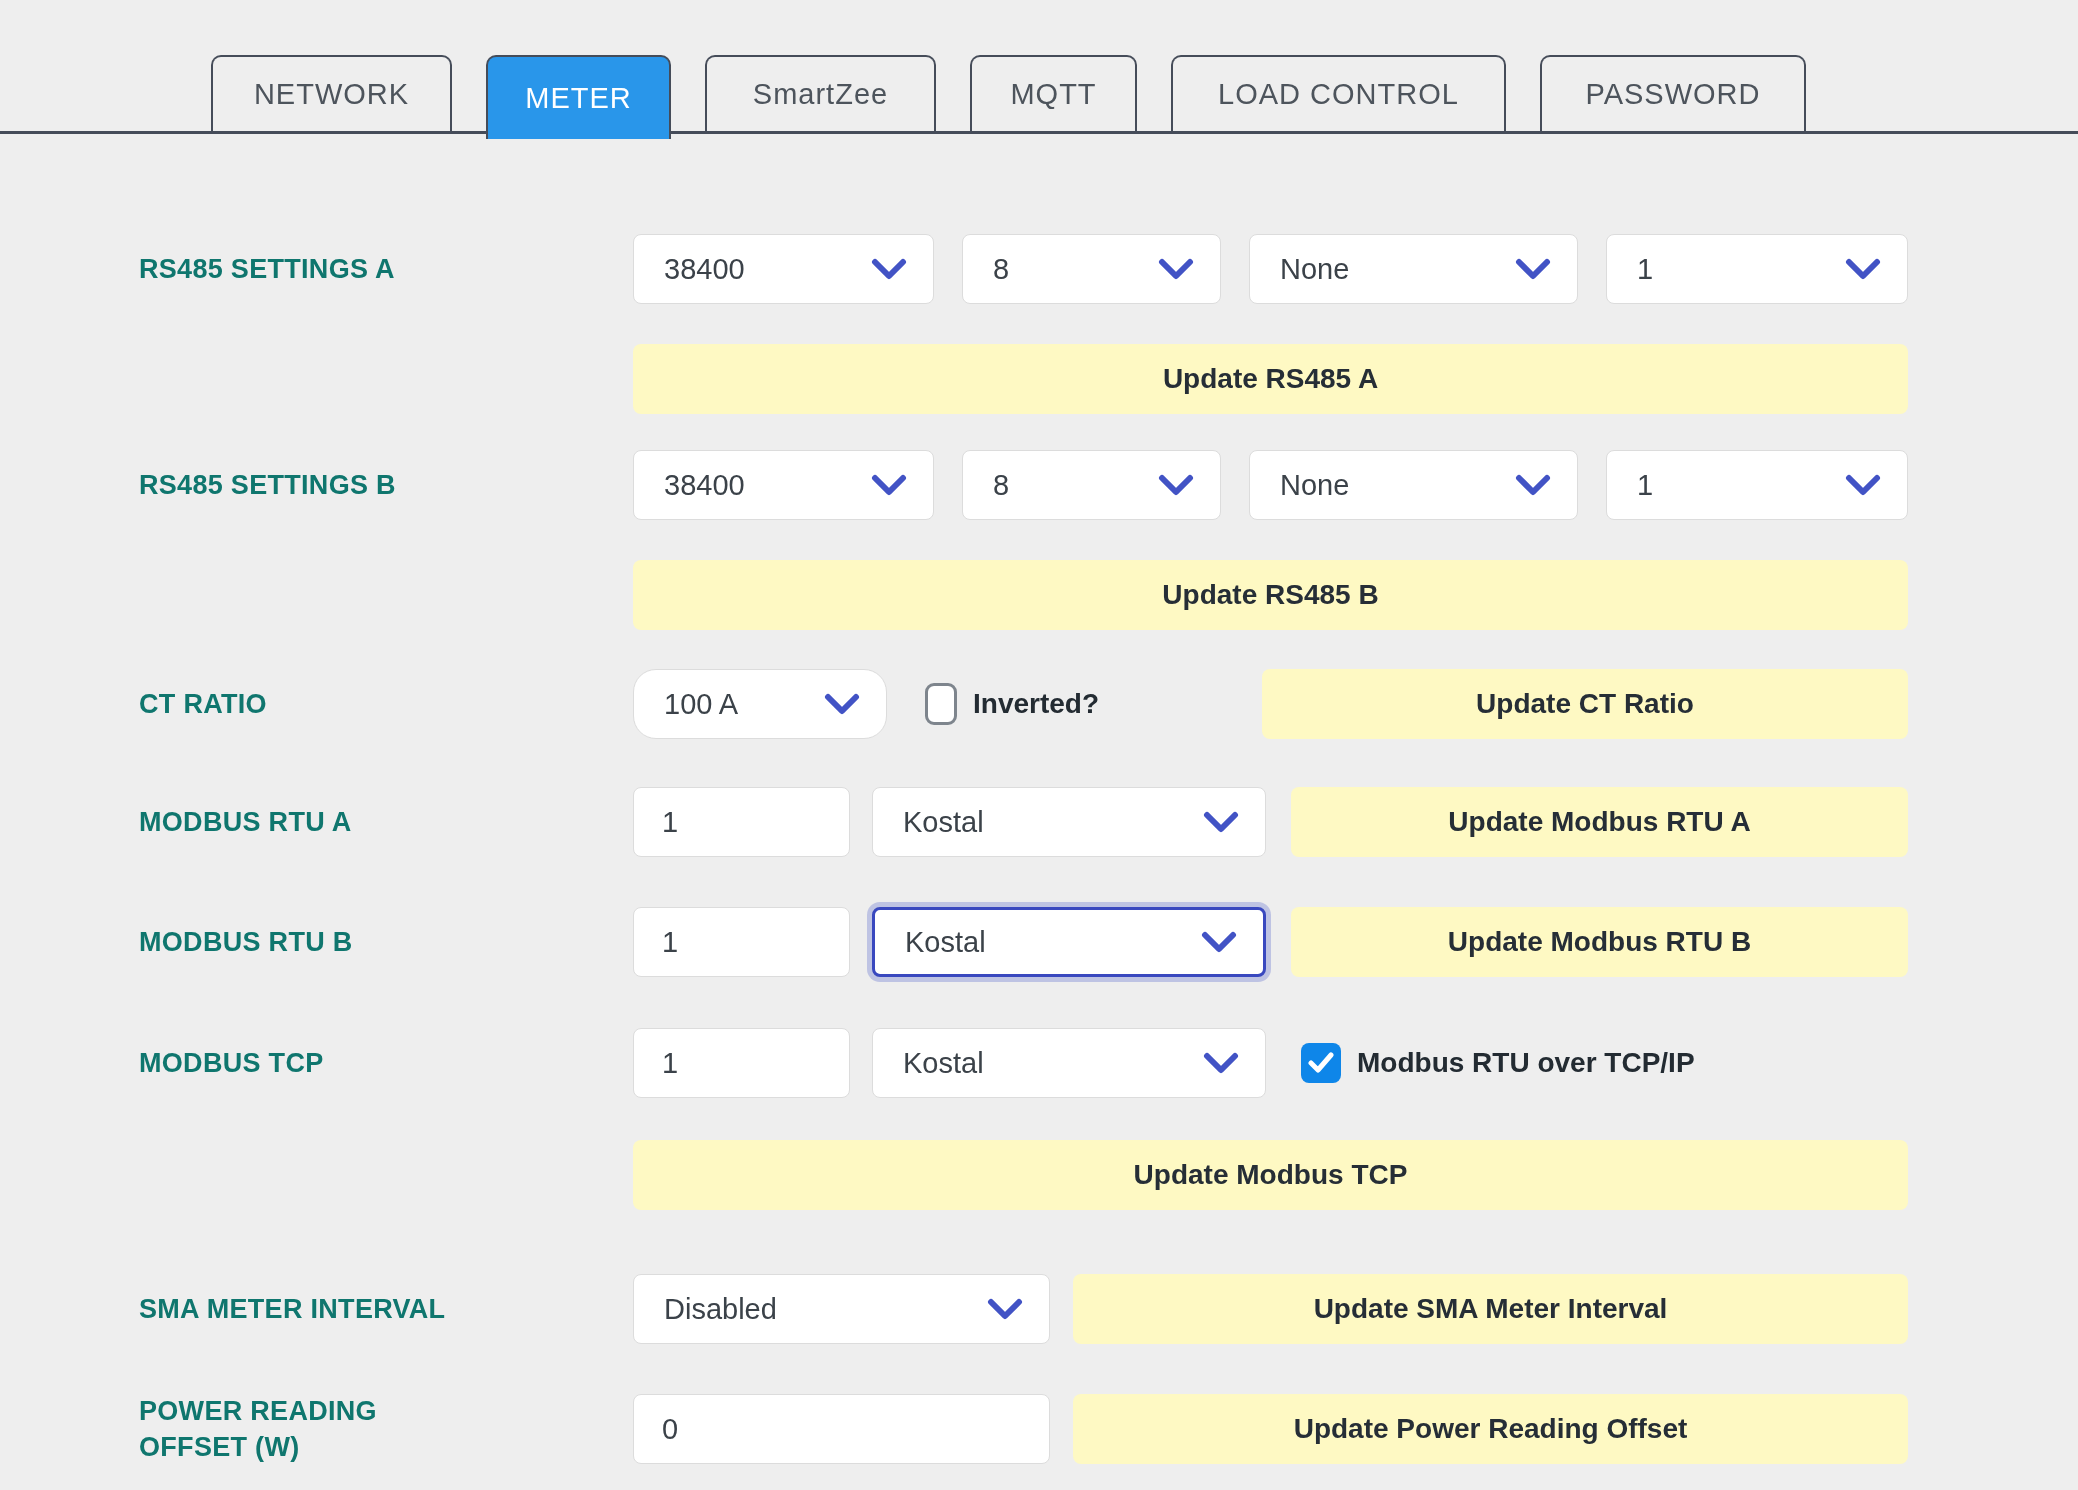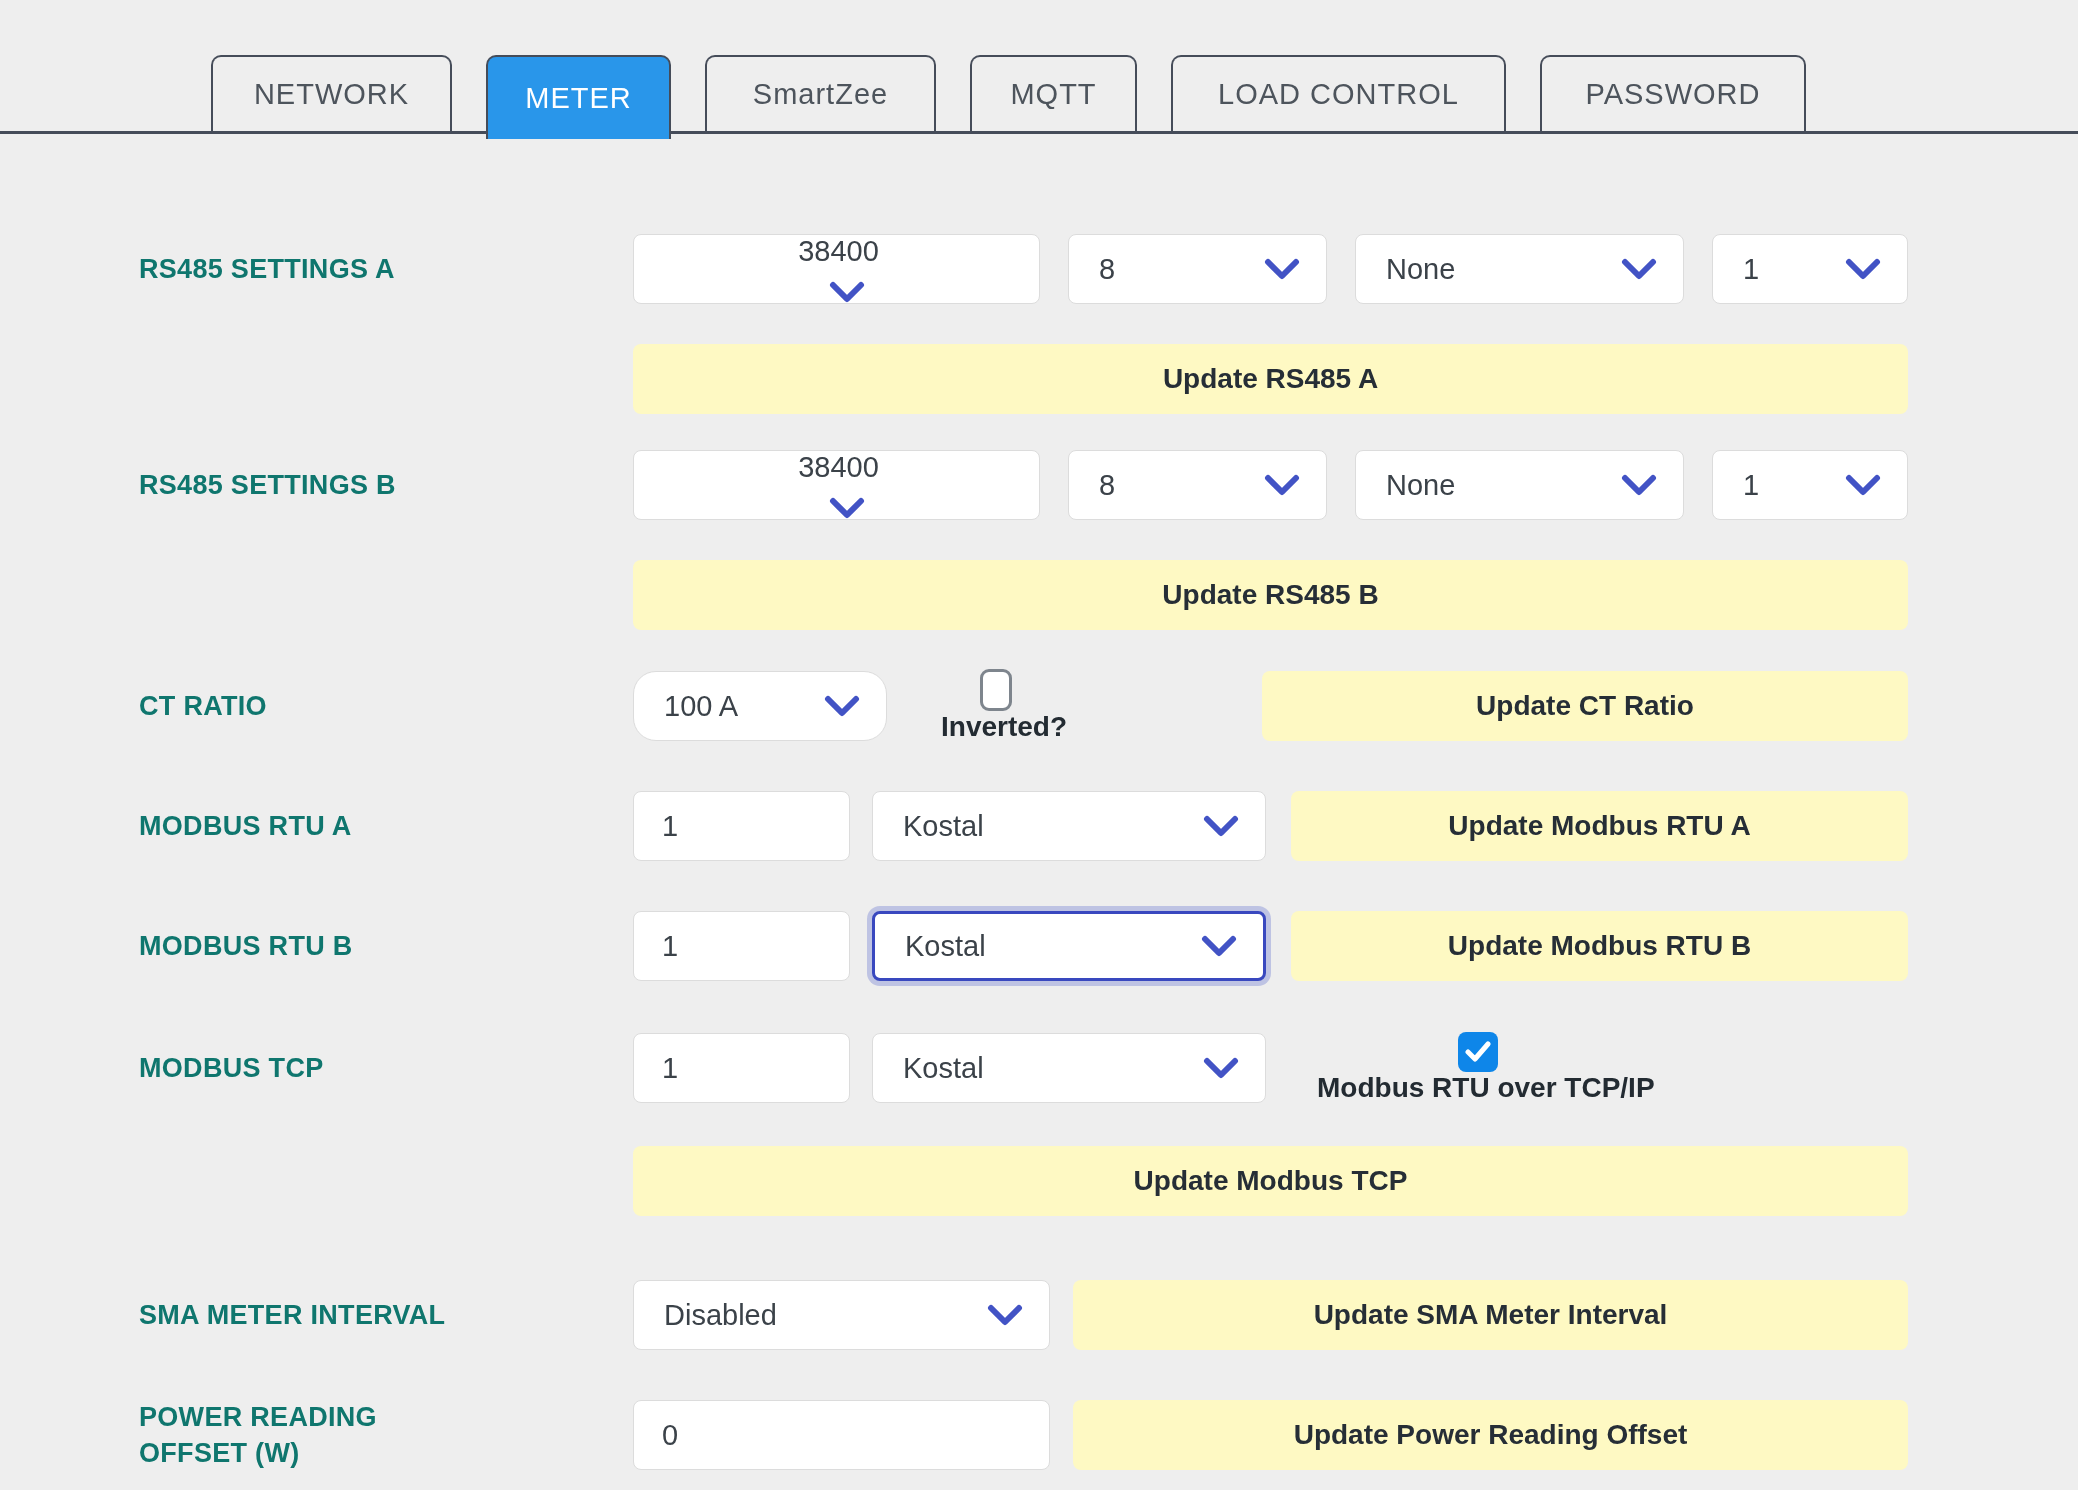--- a/index.html
+++ b/index.html
@@ -60,36 +60,36 @@
     font-family:inherit; outline:none;
   }
 
   .btn {
     height:70px; background:#fef9c3; border:none; border-radius:8px;
     font-family:inherit; font-weight:bold; font-size:28px; color:#262e36;
     cursor:pointer;
   }
   .btn.full { flex:1; }
 
-  .checkbox-wrap { display:flex; align-items:center;flex-direction:column; }
+  .checkbox-wrap { display:flex; align-items:center; }
   .checkbox {
     width:32px; height:42px; background:#ffffff;
     border:3px solid #7e858d; border-radius:9px; cursor:pointer;
   }
   .checkbox.checked {
     width:40px; height:40px; border:none; background:#0e86e9;
     border-radius:8px; display:flex; align-items:center; justify-content:center;
   }
   .checkbox-label {
     margin-left:16px; font-weight:bold; font-size:28px; color:#232b32;
   }
 
   
   .gap28 { gap:28px; }
-  .w-baud   { width:407px;flex-direction:column; }
+  .w-baud   { width:301px; }
   .w-bits   { width:259px; }
   .w-parity { width:329px; }
   .w-stop   { flex:1; }
   .w-ct     { width:254px;border-radius:23px; }
   .w-addr   { width:217px; }
   .w-dev    { width:394px; margin-left:22px; }
   .w-wide   { width:417px; }
   .btn-rtu  { flex:1; margin-left:25px; }
   .btn-ct   { width:646px; margin-left:auto; }
   .btn-half { flex:1; margin-left:23px; }

